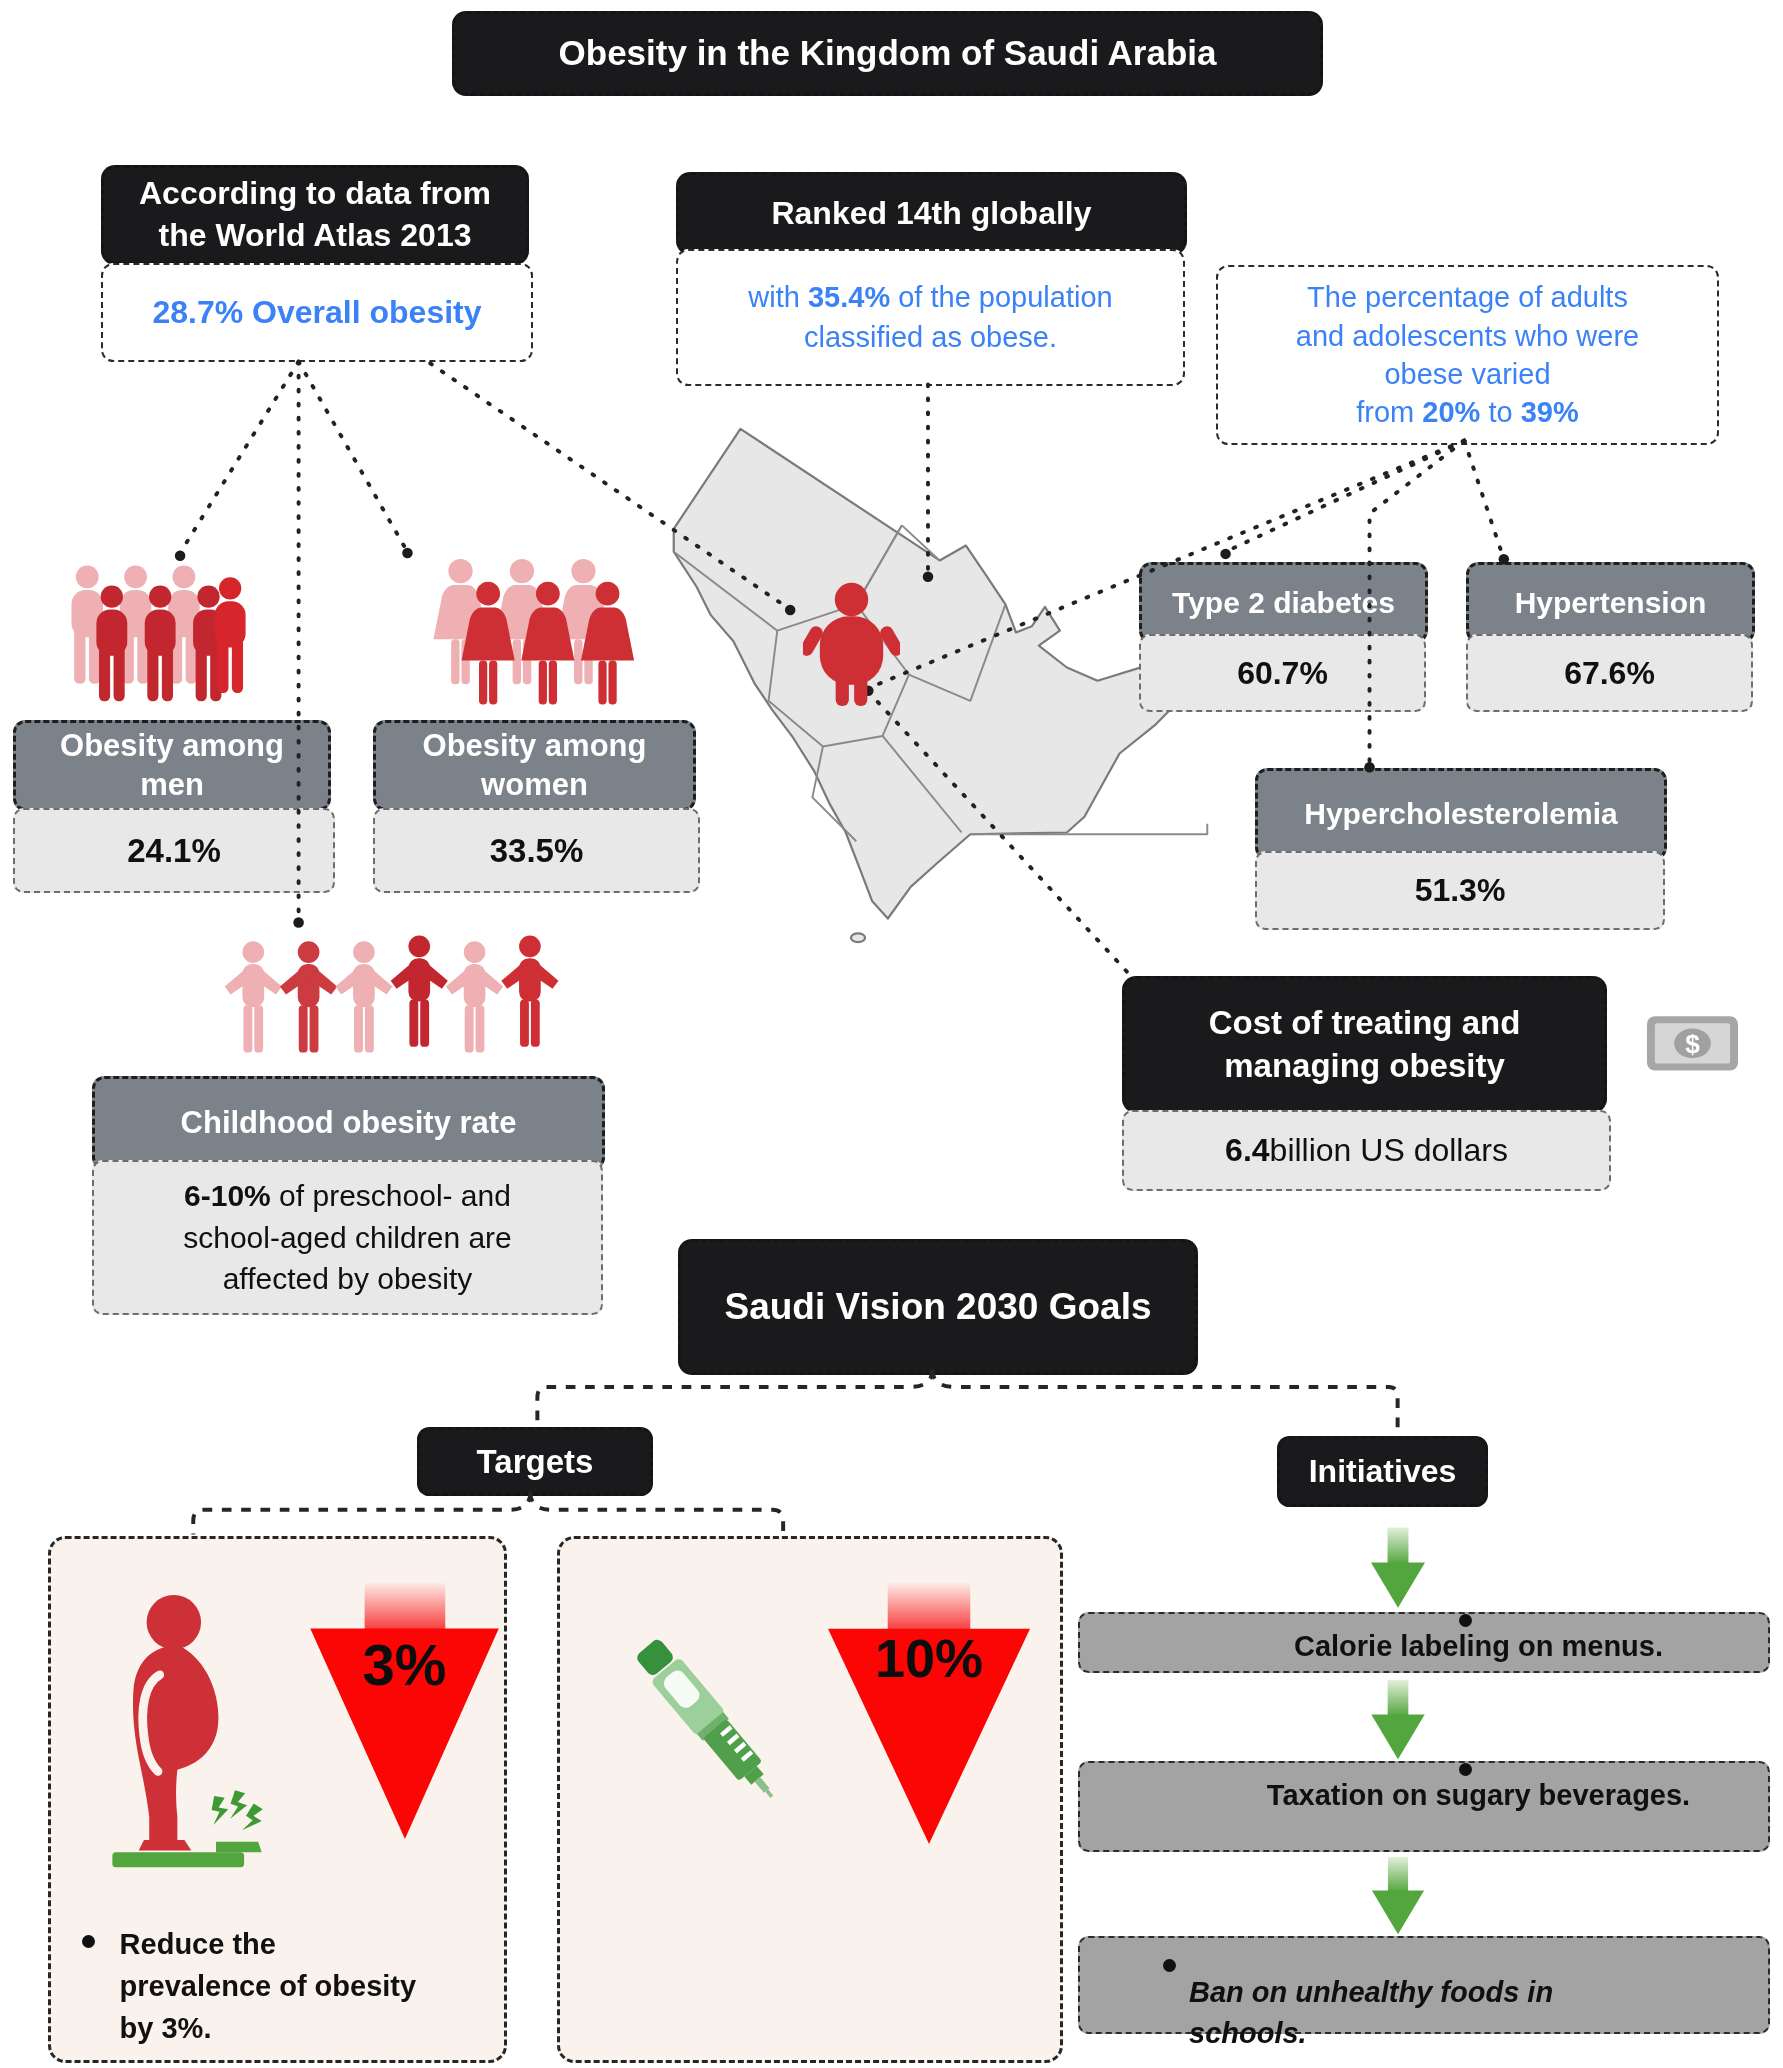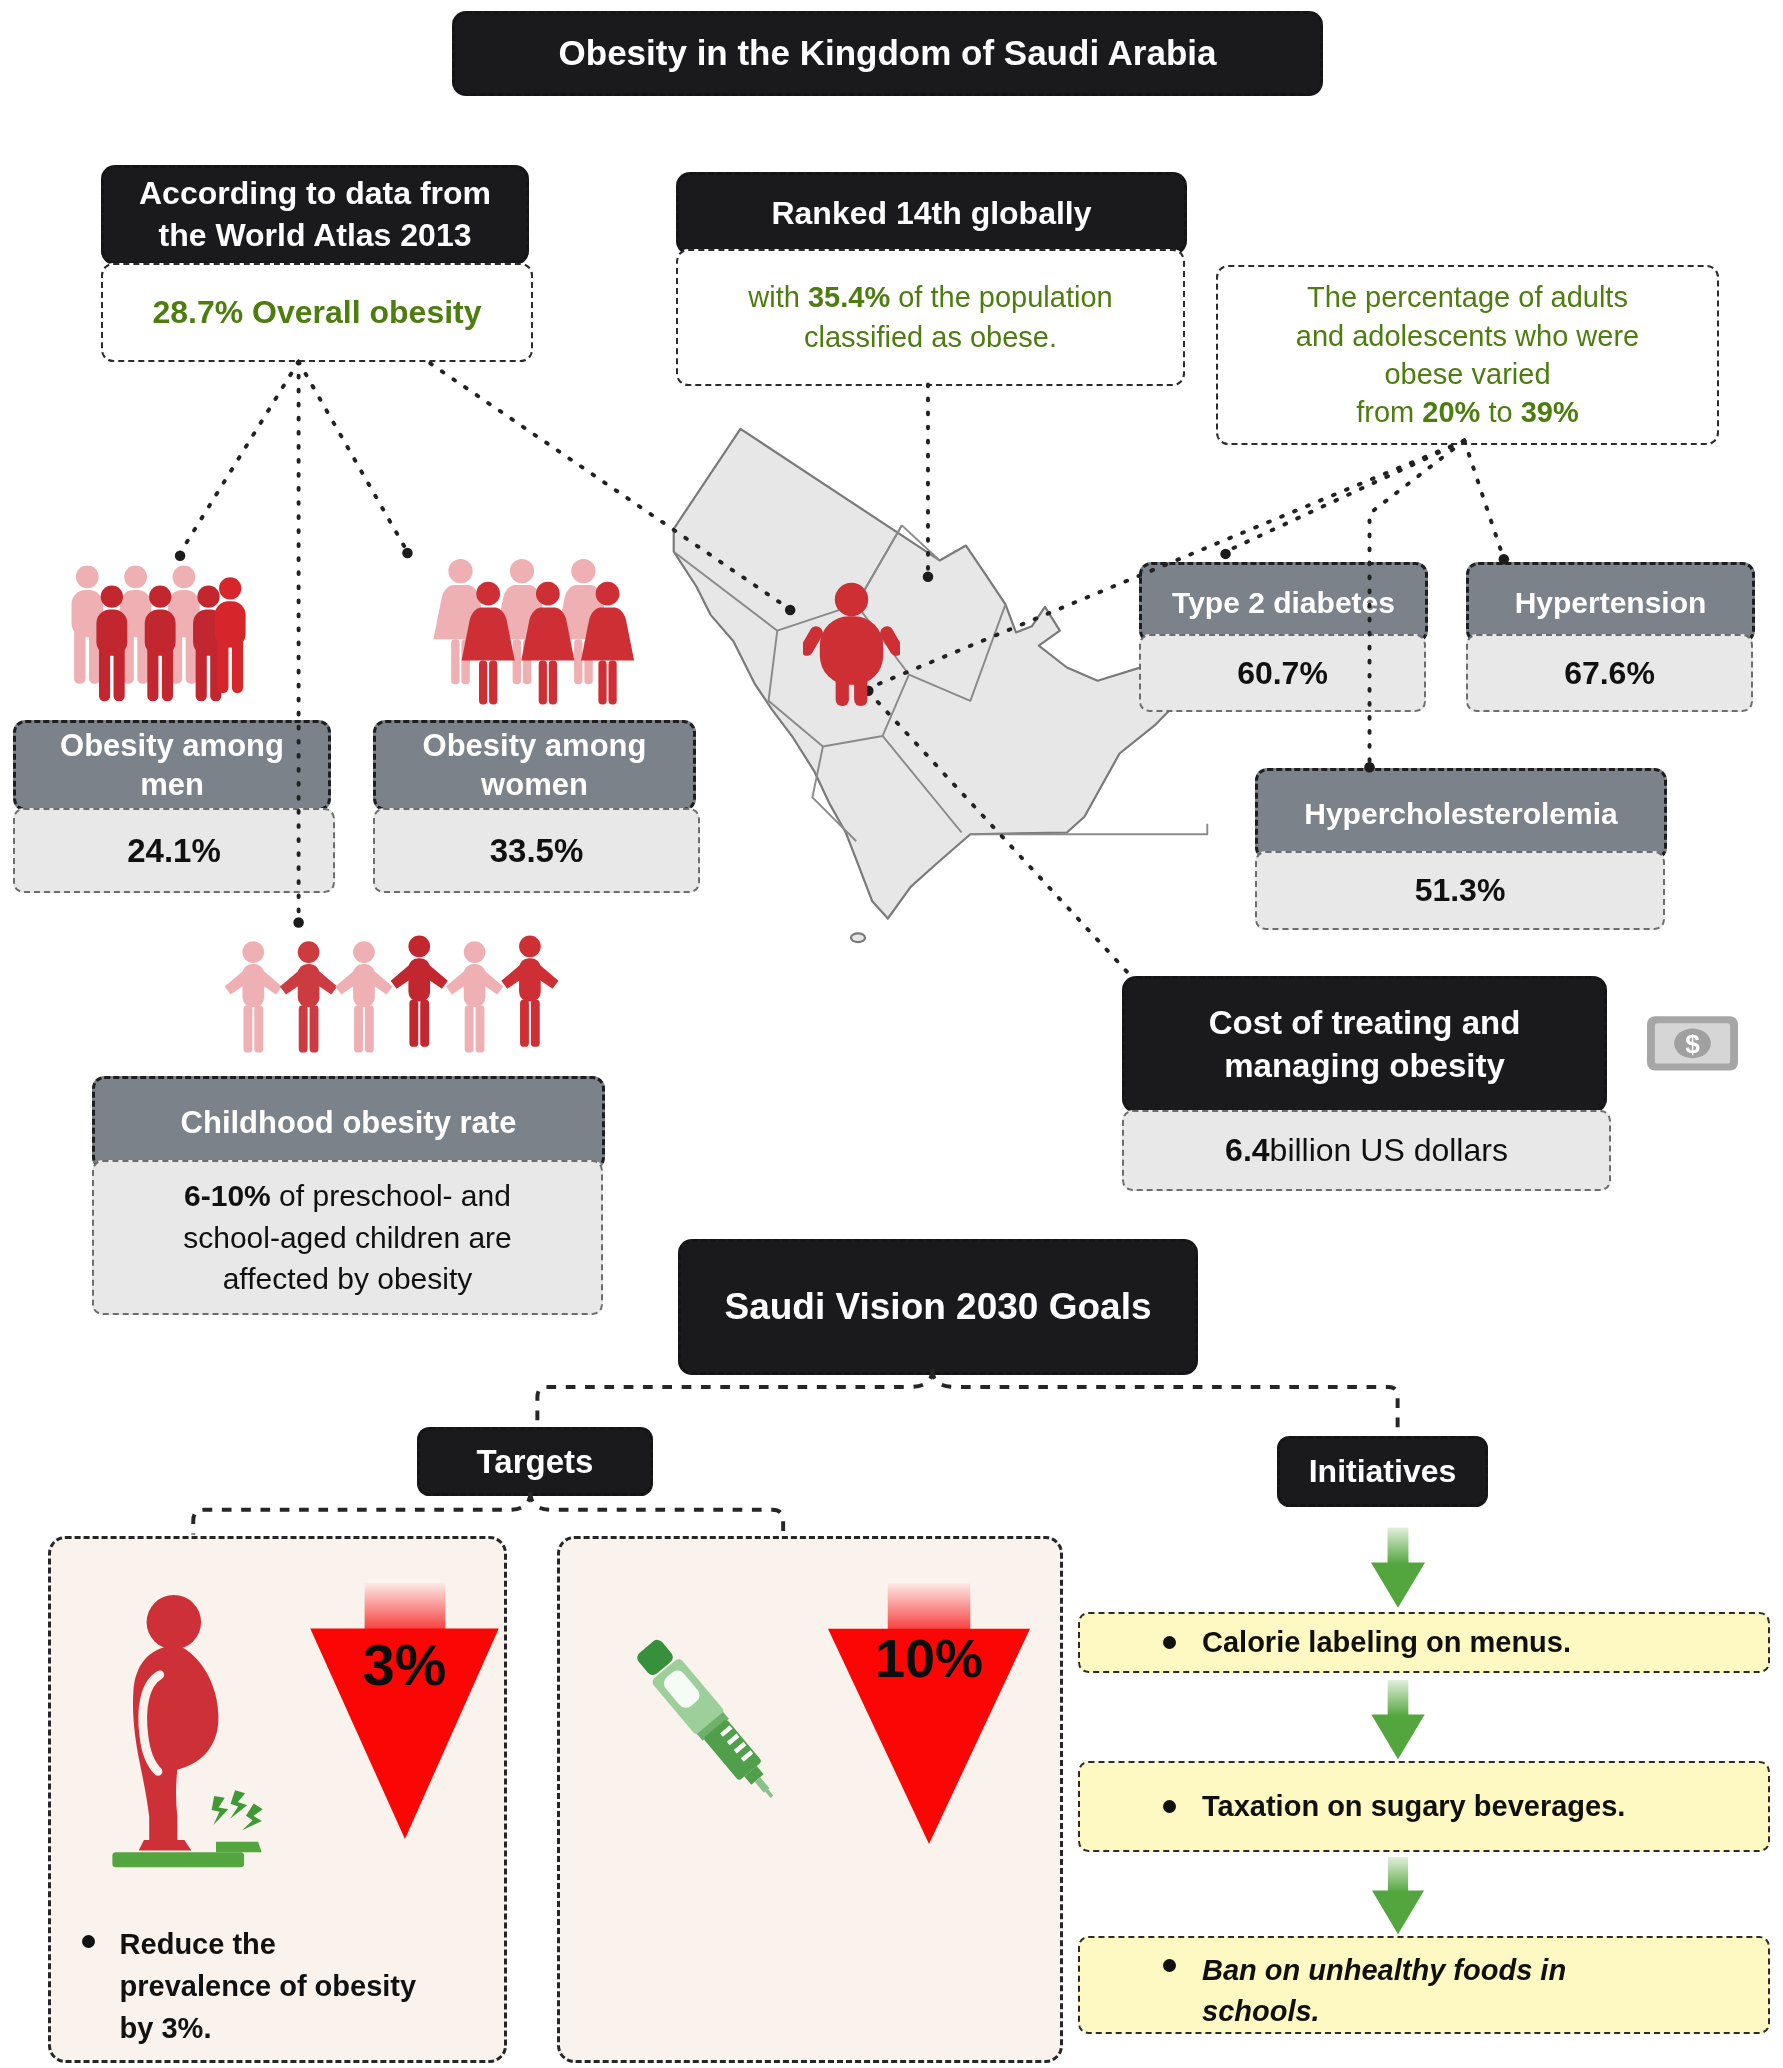--- a/index.html
+++ b/index.html
@@ -3,24 +3,24 @@
 <meta charset="utf-8">
 <style>
   html,body{margin:0;padding:0;background:#fff;}
   .page{position:relative;width:1784px;height:2069px;background:#ffffff;overflow:hidden;
         font-family:"Liberation Sans",sans-serif;color:#111;}
   .abs{position:absolute;}
   .flexc{display:flex;align-items:center;justify-content:center;text-align:center;}
   .blackbox{background:#1a1a1c;color:#fff;border:3.5px dashed #141414;border-radius:14px;font-weight:bold;}
   .grayhead{background:#7b828a;color:#fff;border:3.5px dashed #1e1e1e;border-radius:12.3px;font-weight:bold;}
   .valbox{background:#e8e8e8;border:2.6px dashed #6d6d6d;border-radius:10.5px;font-weight:bold;color:#101010;}
-  .whitebody{background:#fff;border:2.6px dashed #2b2b2b;border-radius:12.3px;color:#4d7c0f;}
+  .whitebody{background:#fff;border:2.6px dashed #2b2b2b;border-radius:12.3px;color:#3b82f6;}
   .creamcard{background:#faf3ed;border:3.5px dashed #262626;border-radius:17.6px;}
-  .initbox{background:#fef9c3;border:2.6px dashed #2b2b2b;border-radius:10.5px;font-weight:bold;color:#101010;
-           display:flex;align-items:flex-start;}
+  .initbox{background:#a3a3a3;border:2.6px dashed #2b2b2b;border-radius:10.5px;font-weight:bold;color:#101010;
+           display:flex;align-items:flex-start;flex-direction:column;}
   .bullet-dot{width:13px;height:13px;background:#111;border-radius:50%;flex:none;margin-top:12.3px;}
   .b{font-weight:bold;}
   .lines{pointer-events:none;z-index:3;}
   .z2{z-index:2;} .z4{z-index:4;}
   .tri-label{position:absolute;font-weight:bold;color:#0d0d0d;text-align:center;z-index:5;}
 </style>
 </head>
 <body>
 
 <div class="page">

